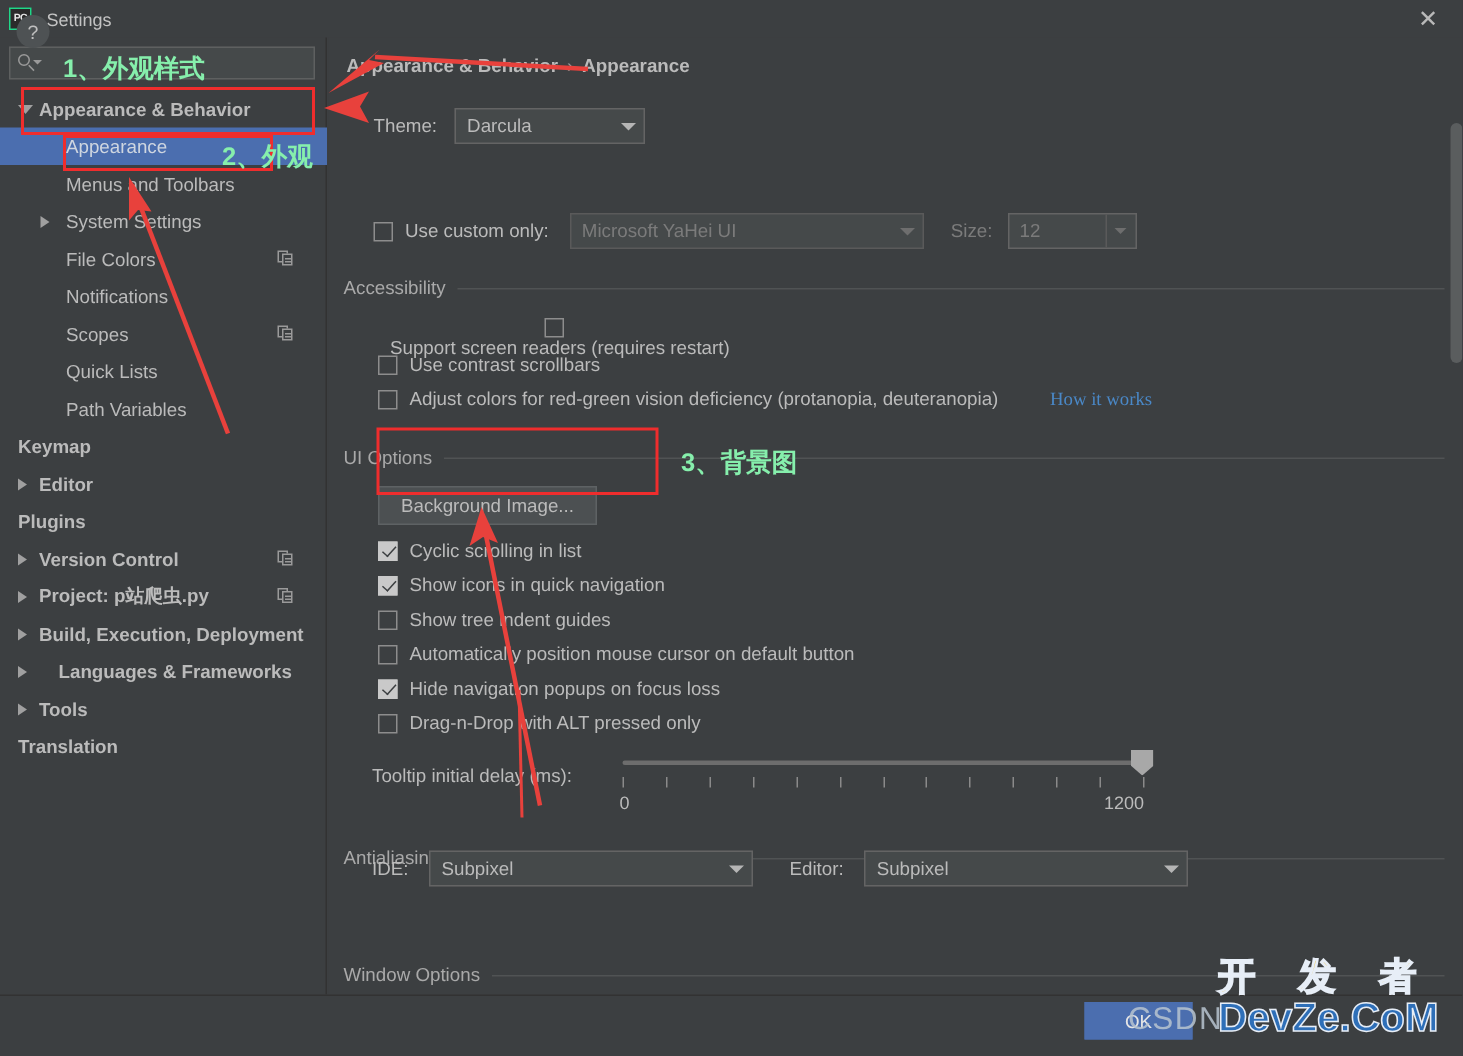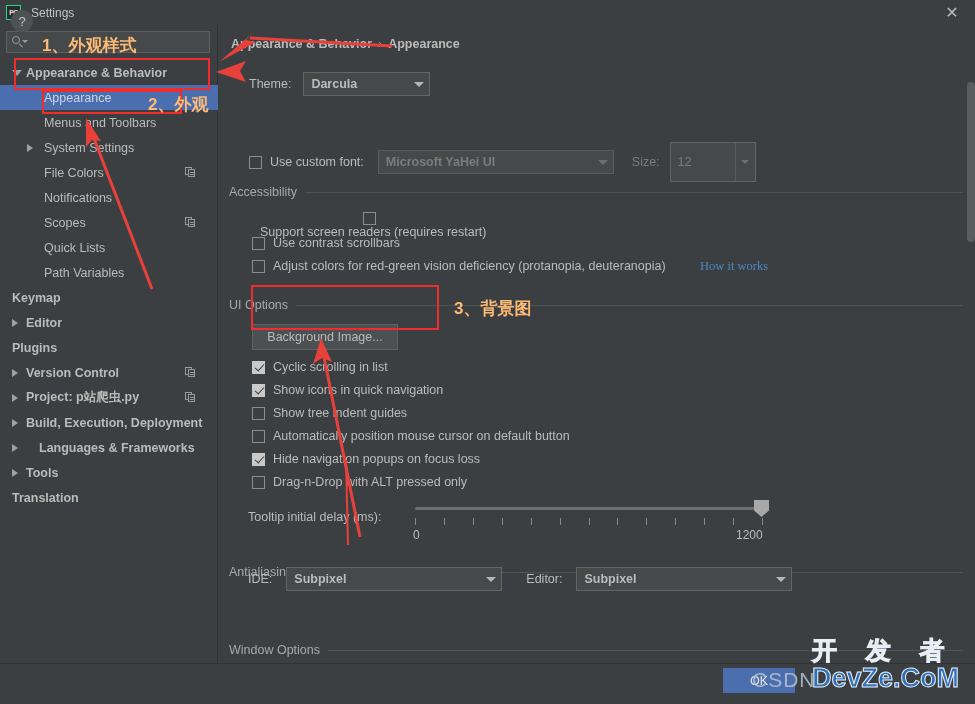--- a/index.html
+++ b/index.html
@@ -128,36 +128,36 @@
 
   .row { position: absolute; display: flex; align-items: center; }
   .lbl { font-size: 12.5px; color: #bbbbbb; }
 
   .combo {
     background: #45494a; border: 1px solid #646464;
     height: 24px; display: flex; align-items: center;
     color: #bbbbbb; font-size: 12.5px; padding-left: 7px;
     position: relative; cursor: pointer;
   }
-  .combo .cval { flex: 1; white-space: nowrap; overflow: hidden; font-weight: bold; }
+  .combo .cval { flex: 1; white-space: nowrap; overflow: hidden; }
   .combo .cbtn {
     width: 20px; height: 100%; display: flex; align-items: center;
     justify-content: center; border-left: none;
   }
   .combo .cbtn i {
     width: 0; height: 0; border-left: 5px solid transparent;
     border-right: 5px solid transparent; border-top: 5px solid #b5b5b5;
     display: block;
   }
   .combo.disabled { color: #7b7b7b; border-color: #5a5a5a; }
   .combo.disabled .cbtn i { border-top-color: #6e6e6e; }
 
   .spinner {
     background: #45494a; border: 1px solid #646464;
-    height: 40px; display: flex; align-items: center;
+    height: 24px; display: flex; align-items: center;
     color: #7b7b7b; font-size: 12.5px; position: relative;
   }
   .spinner .sval { padding-left: 7px; flex: 1; }
   .spinner .sbtn {
     width: 20px; height: 100%; border-left: 1px solid #5a5a5a;
     display: flex; align-items: center; justify-content: center;
   }
   .spinner .sbtn i {
     width: 0; height: 0; border-left: 4px solid transparent;
     border-right: 4px solid transparent; border-top: 4px solid #6e6e6e;
@@ -230,21 +230,21 @@
   .vscroll {
     position: absolute; right: 0px; top: 57px; width: 8px; height: 160px;
     background: #5a5d5e; border-radius: 4px;
   }
 
   
   .anno-box {
     position: absolute; border: 2px solid #ef2d2d; pointer-events: none;
   }
   .anno-text {
-    position: absolute; color: #fdba74; font-size: 17px; font-weight: bold;
+    position: absolute; color: #86efac; font-size: 17px; font-weight: bold;
     white-space: nowrap; pointer-events: none;
     font-family: "Liberation Sans", "DejaVu Sans", sans-serif;
     text-align: right;
   }
   .anno-svg { position: absolute; left: 0; top: 0; pointer-events: none; }
 
   
   .wm-csdn {
     position: absolute; left: 752px; top: 668px;
     font-size: 21px; color: #b8c4d0; opacity: .85;
@@ -386,21 +386,21 @@
           <span class="cval">Darcula</span>
           <span class="cbtn">
               <i></i>
             </span>
         </span>
       </div>
 
       <div class="row" style="left:30px; top:117px;">
         <span class="cb">
           <span class="box"></span>
-          <span class="txt">Use custom font:</span>
+          <span class="txt">Use custom only:</span>
         </span>
         <span class="combo disabled" style="width:236px; margin-left:14px;">
           <span class="cval">Microsoft YaHei UI</span>
           <span class="cbtn">
               <i></i>
             </span>
         </span>
         <span class="lbl" style="margin-left:18px; color:#7b7b7b;">Size:</span>
         <span class="spinner" style="width:86px; margin-left:10px;">
           <span class="sval">12</span>

